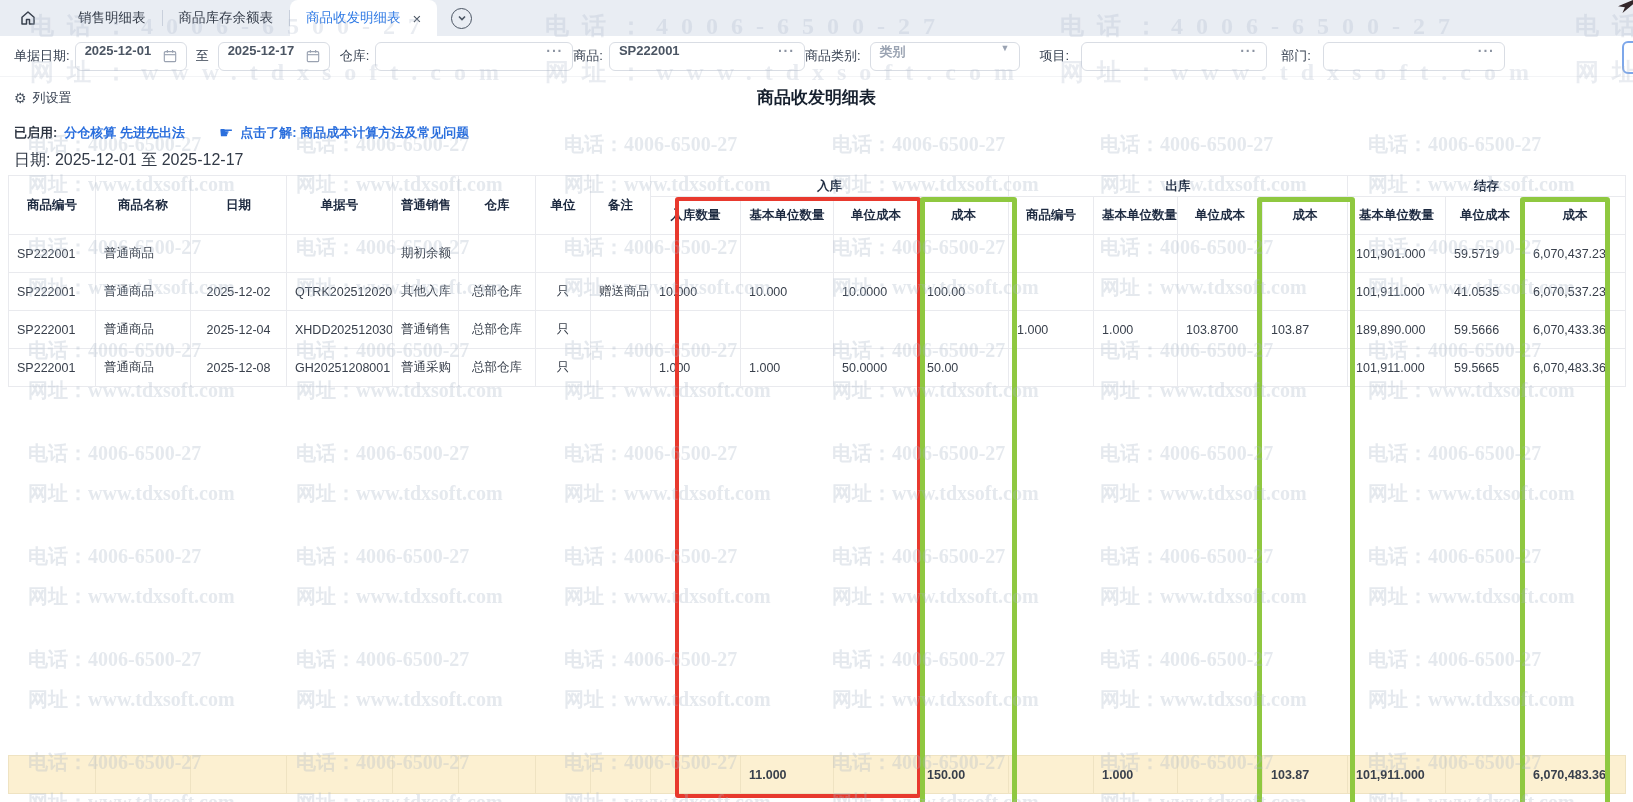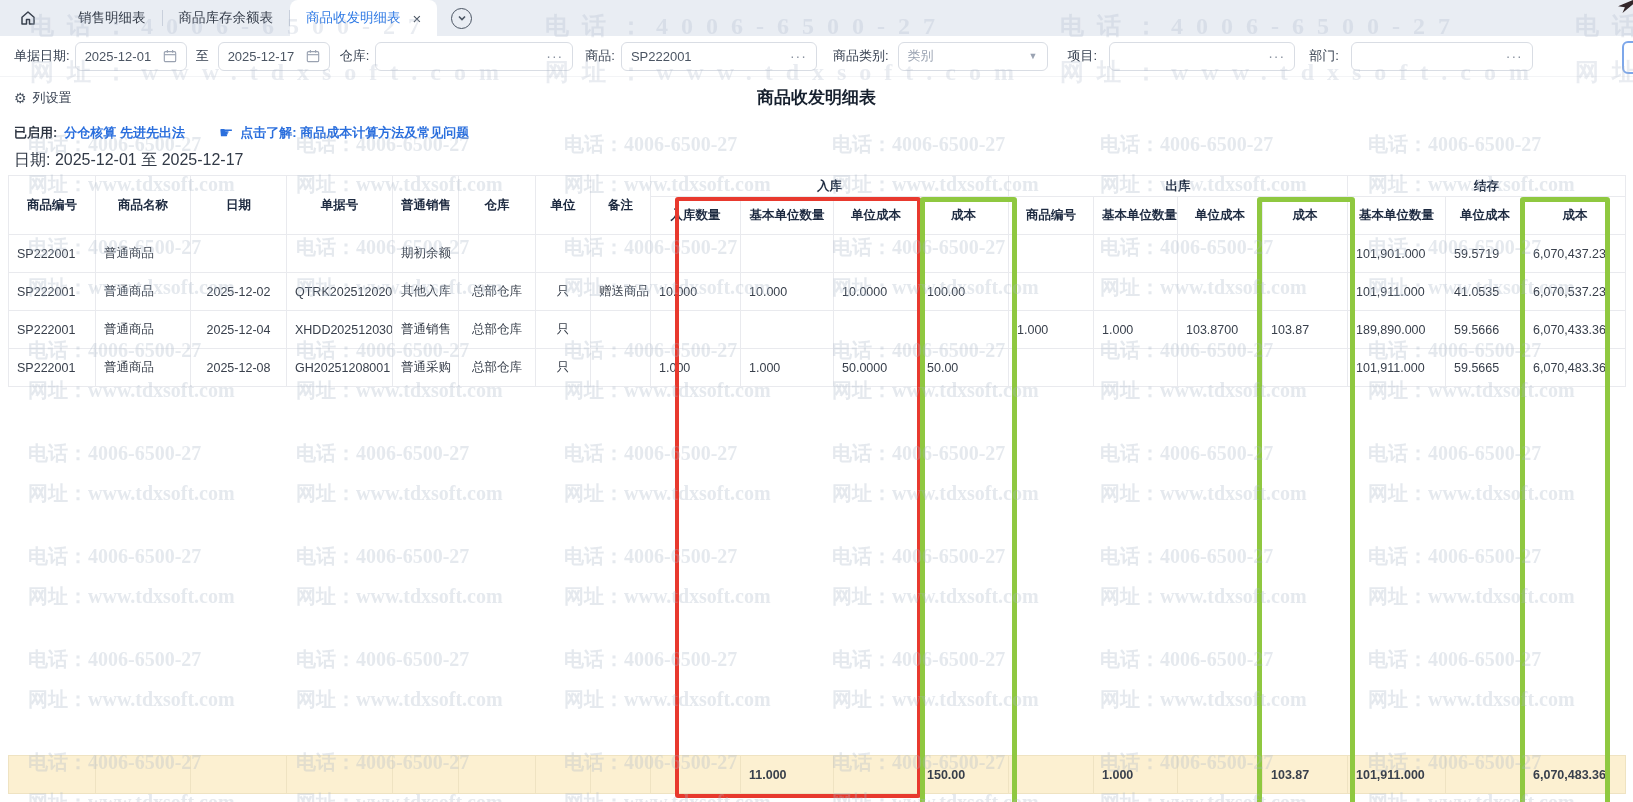--- a/index.html
+++ b/index.html
@@ -13,21 +13,21 @@
   .tab.active{background:#ffffff;color:#2f7ae5;border-radius:8px 8px 0 0;}
   .tab .close-x{margin-left:12px;color:#4b5563;font-size:15px;line-height:1;}
   .tab-sep{width:1px;height:16px;background:#c9d0dc;}
   .tabdrop{margin-left:14px;width:19px;height:19px;border:1.6px solid #4b5563;border-radius:50%;
            display:flex;align-items:center;justify-content:center;cursor:pointer;}
   
   .filterbar{position:absolute;top:36px;left:0;right:0;height:40px;background:#fff;
              display:flex;align-items:center;z-index:2;border-bottom:1px solid #f3f4f6;}
   .flabel{font-size:13px;color:#374151;white-space:nowrap;}
   .finput{height:29px;border:1px solid #d9dde4;border-radius:6px;background:#fff;box-sizing:border-box;
-          display:flex;align-items:center;padding:0 9px;font-size:13px;color:#4b5563;cursor:text;}
+          display:flex;padding:0 9px;font-size:13px;color:#4b5563;cursor:text;font-weight:bold;}
   .finput .val{white-space:nowrap;}
   .finput .placeholder{color:#9aa3b2;}
   .finput .dots{margin-left:auto;color:#8b93a1;font-size:14px;letter-spacing:1px;}
   .finput .caret{margin-left:auto;color:#9aa3b2;font-size:9px;}
   .calicon{margin-left:auto;display:flex;align-items:center;}
   .edge-btn{position:absolute;left:1622px;top:5px;width:20px;height:29px;border:2px solid #7da7ea;border-radius:6px;background:#fff;}
   
   .colset{position:absolute;top:89px;left:14px;display:flex;align-items:center;gap:6px;
           font-size:13px;color:#374151;cursor:pointer;z-index:2;}
   .gear{font-size:14px;color:#4b5563;}
@@ -118,26 +118,26 @@
             <line x1="5" y1="1.2" x2="5" y2="4.2"></line>
             <line x1="11" y1="1.2" x2="11" y2="4.2"></line>
           </svg>
       </span>
     </div>
     <span class="flabel" style="margin-left:10px">仓库:</span>
     <div class="finput" style="margin-left:6px;width:198px">
       <span class="val"></span>
       <span class="dots">···</span>
     </div>
-    <span class="flabel" style="margin-left:12px">商品:</span>
+    <span class="flabel" style="">商品:</span>
     <div class="finput" style="margin-left:6px;width:196px">
       <span class="val">SP222001</span>
       <span class="dots">···</span>
     </div>
-    <span class="flabel" style="margin-left:16px">商品类别:</span>
+    <span class="flabel" style="">商品类别:</span>
     <div class="finput" style="margin-left:9px;width:150px">
       <span class="val placeholder">类别</span>
       <span class="caret">▼</span>
     </div>
     <span class="flabel" style="margin-left:20px">项目:</span>
     <div class="finput" style="margin-left:12px;width:186px">
       <span class="val"></span>
       <span class="dots">···</span>
     </div>
     <span class="flabel" style="margin-left:14px">部门:</span>

